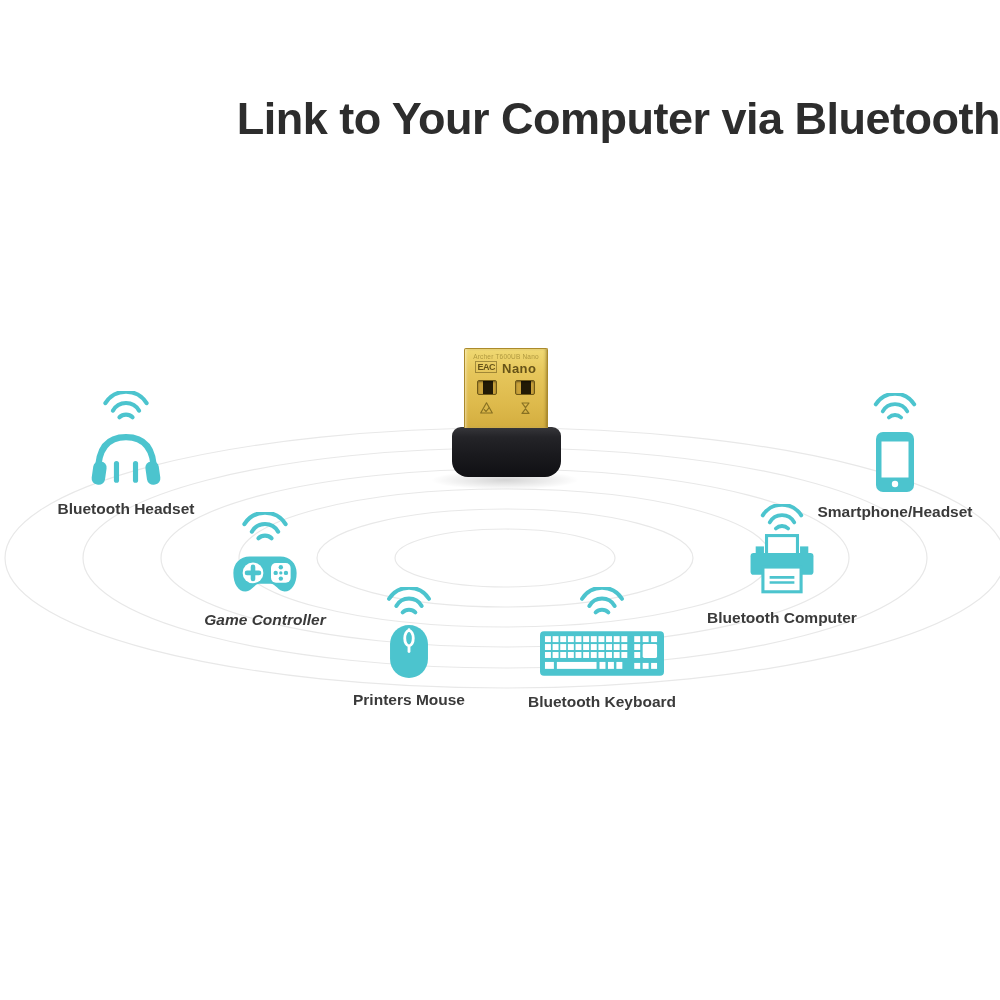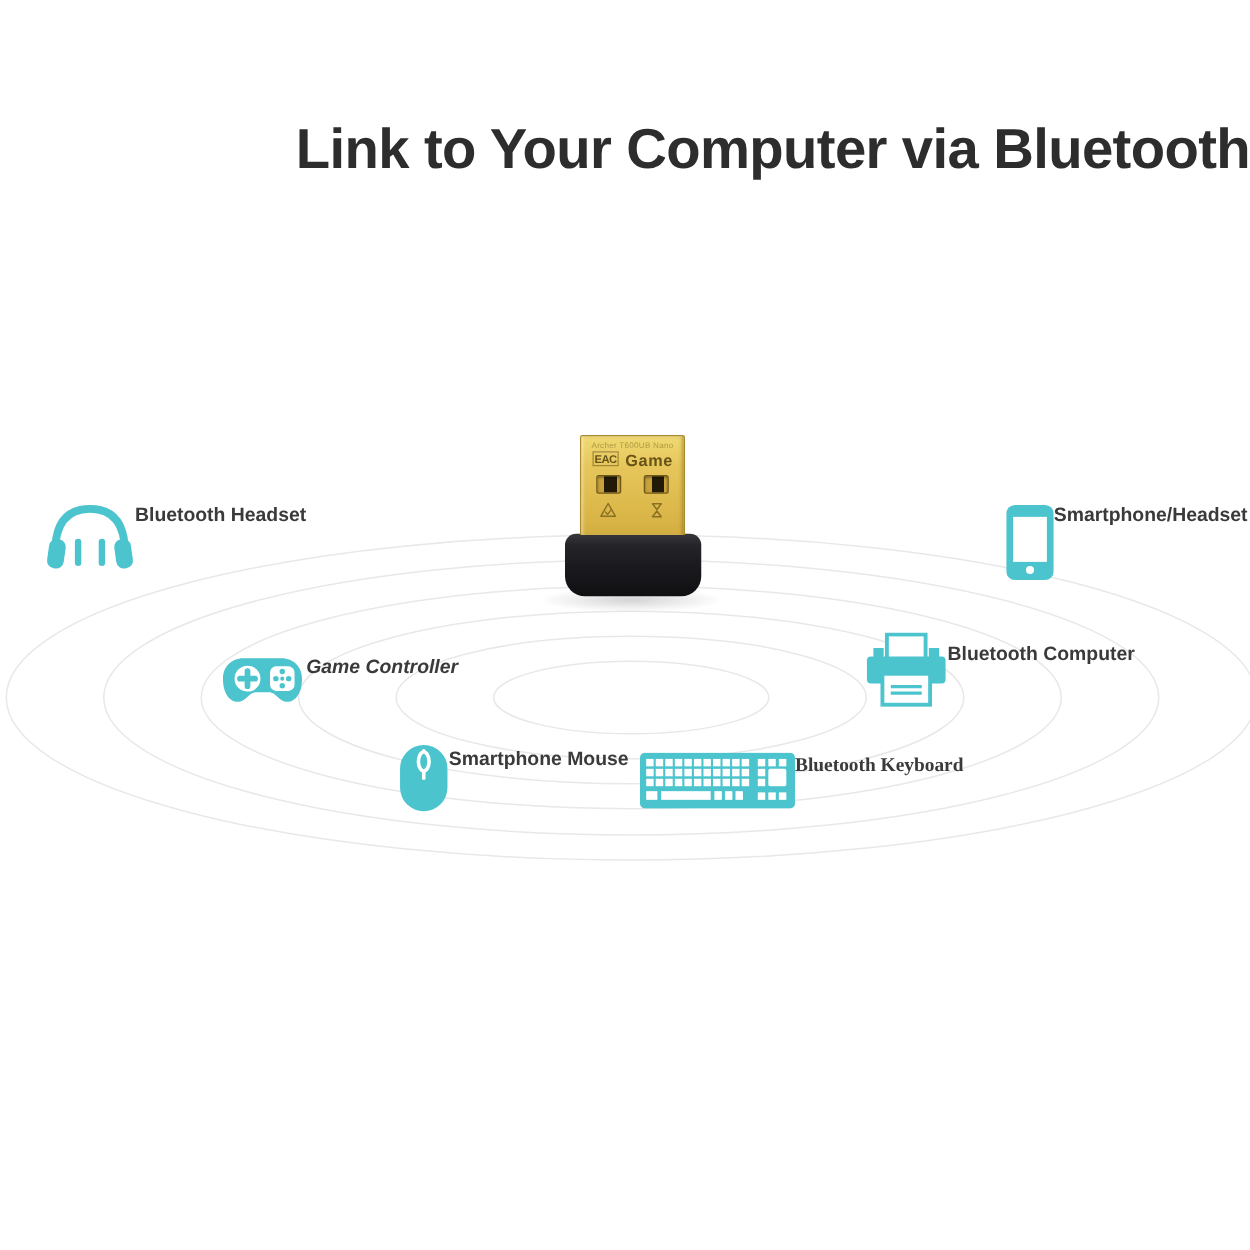--- a/index.html
+++ b/index.html
@@ -41,34 +41,34 @@
   .usb-eac{font-size:9px;font-weight:700;letter-spacing:-0.5px;border:1px solid rgba(85,67,14,.55);padding:0 1px;line-height:10px;}
   .usb-rohs{font-size:13px;font-weight:700;letter-spacing:.5px;}
   .usb-slots{display:flex;gap:18px;margin-top:4px;}
   .usb-slot{
     width:20px;height:15px;border-radius:2px;border:1px solid #6e5817;box-sizing:border-box;
     background:linear-gradient(90deg,#caa23a 0 30%,#221a06 30% 86%,#caa23a 86% 100%);
     box-shadow:inset 0 1px 2px rgba(0,0,0,.45);
   }
   .usb-symbols{display:flex;gap:24px;margin-top:6px;opacity:.75;}
   
-  .device{position:absolute;width:180px;display:flex;flex-direction:row;align-items:flex-start;}
+  .device{position:absolute;width:180px;display:flex;flex-direction:column;align-items:center;}
   .device .label{
     font-size:15.5px;font-weight:600;color:var(--label-text,#3a3a3a);white-space:nowrap;
   }
   .d-headset   {left:36px;  top:391px;}
   .d-controller{left:175px; top:512px;}
   .d-mouse     {left:319px; top:587px;}
   .d-keyboard  {left:512px; top:587px;}
   .d-printer   {left:692px; top:504px;}
   .d-phone     {left:805px; top:393px;}
   .d-headset    .icon-wrap{margin-top:10px;} .d-headset    .label{margin-top:13px;}
   .d-controller .icon-wrap{margin-top:8px;}  .d-controller .label{margin-top:13px;font-style:italic;}
   .d-mouse      .icon-wrap{margin-top:8px;}  .d-mouse      .label{margin-top:12px;}
-  .d-keyboard   .icon-wrap{margin-top:15px;} .d-keyboard   .label{margin-top:17px;font-family:Liberation Serif, serif;}
+  .d-keyboard   .icon-wrap{margin-top:15px;} .d-keyboard   .label{margin-top:17px;}
   .d-printer    .icon-wrap{margin-top:2px;}  .d-printer    .label{margin-top:11px;}
   .d-phone      .icon-wrap{margin-top:11px;} .d-phone      .label{margin-top:11px;}
   .icon-wrap{display:flex;align-items:center;justify-content:center;}
   
   .tf{fill:var(--accent-teal,#4cc4ce);}
   .ts{stroke:var(--accent-teal,#4cc4ce);fill:none;}
   .wf{fill:#ffffff;}
   .ws{stroke:#ffffff;fill:none;}
   .gs{stroke:#6d5a16;fill:none;}
 </style>
@@ -88,21 +88,21 @@
 
   <div class="page-title">Link to Your Computer via Bluetooth</div>
 
   <div class="adapter">
     <div class="adapter-shadow"></div>
     <div class="adapter-body"></div>
     <div class="usb-connector">
       <div class="usb-model-text">Archer T600UB Nano</div>
       <div class="usb-cert-row">
         <span class="usb-eac">EAC</span>
-        <span class="usb-rohs">Game</span>
+        <span class="usb-rohs">Nano</span>
       </div>
       <div class="usb-slots">
         <div class="usb-slot"></div>
         <div class="usb-slot"></div>
       </div>
       <div class="usb-symbols">
         <svg width="15" height="14" viewBox="0 0 14 14">
           <path class="gs" d="M7,1.8 L12.8,12 H1.2 Z" stroke-width="1.2" stroke-linejoin="round"></path>
           <path class="gs" d="M4.8,8.6 l1.8,1.9 l2.8,-3.6" stroke-width="1.1" stroke-linecap="round" stroke-linejoin="round"></path>
         </svg>
@@ -159,21 +159,21 @@
       <path class="ts" d="M11,21 A16,16 0 0 1 39,21" stroke-width="4.4" stroke-linecap="round"></path>
       <path class="ts" d="M18,28 A10,10 0 0 1 32,28" stroke-width="4.4" stroke-linecap="round"></path>
     </svg>
     <div class="icon-wrap">
       <svg width="40" height="55" viewBox="0 0 42 58">
         <rect class="tf" x="1" y="1" width="40" height="56" rx="20"></rect>
         <path class="ws" d="M21,6 V29" stroke-width="3" stroke-linecap="round"></path>
         <ellipse class="tf" cx="21" cy="15" rx="4.5" ry="8" stroke="#ffffff" stroke-width="3"></ellipse>
       </svg>
     </div>
-    <div class="label">Smartphone Mouse</div>
+    <div class="label">Printers Mouse</div>
   </div>
 
   <div class="device d-keyboard">
     <svg width="50" height="29" viewBox="0 0 50 32">
       <path class="ts" d="M3,13 A26,26 0 0 1 47,13" stroke-width="4.4" stroke-linecap="round"></path>
       <path class="ts" d="M11,21 A16,16 0 0 1 39,21" stroke-width="4.4" stroke-linecap="round"></path>
       <path class="ts" d="M18,28 A10,10 0 0 1 32,28" stroke-width="4.4" stroke-linecap="round"></path>
     </svg>
     <div class="icon-wrap">
       <svg width="124" height="45" viewBox="0 0 125 45">

